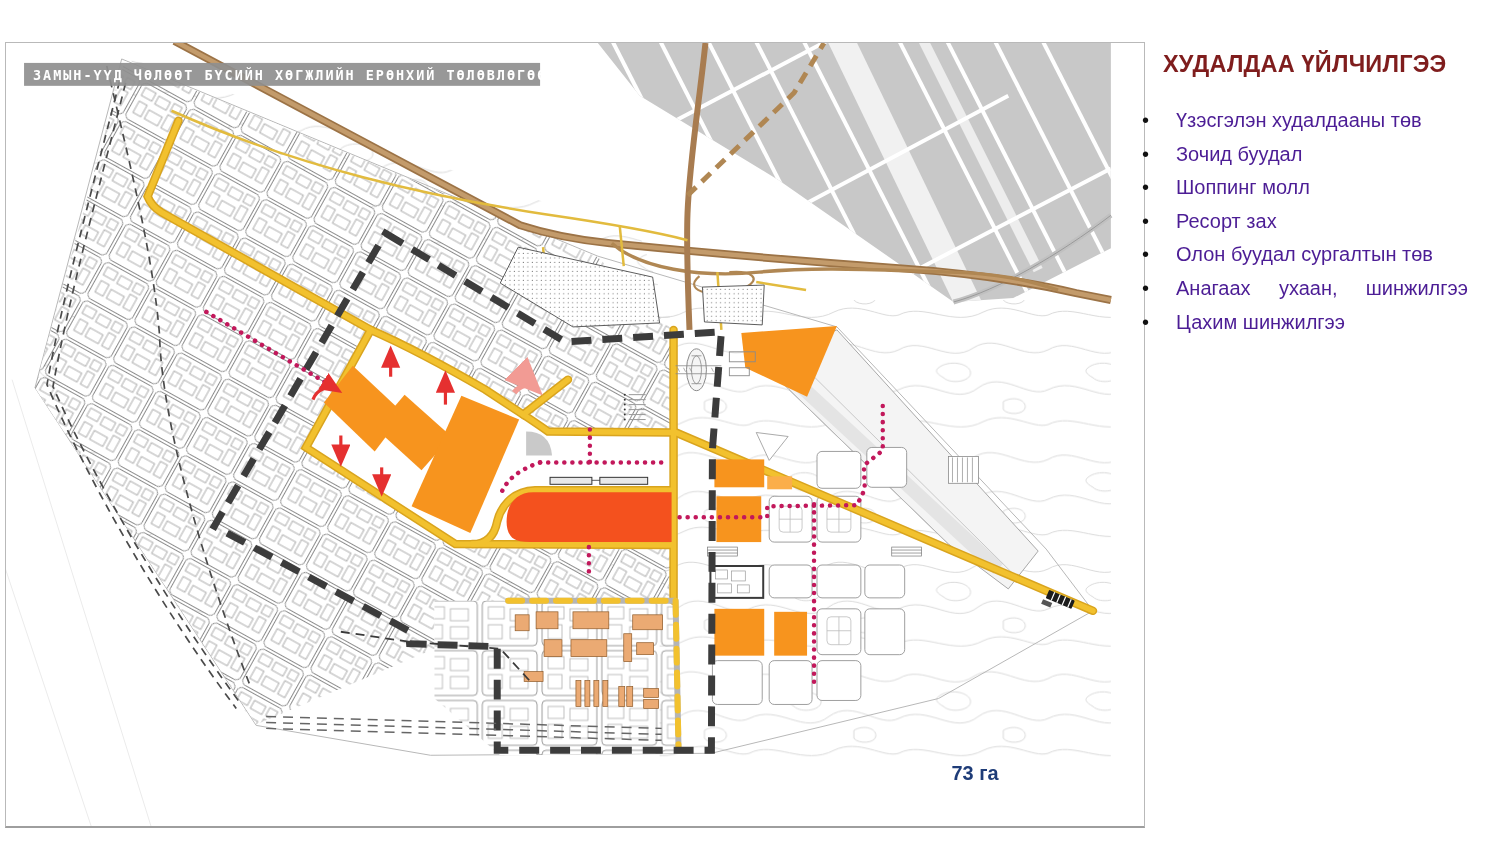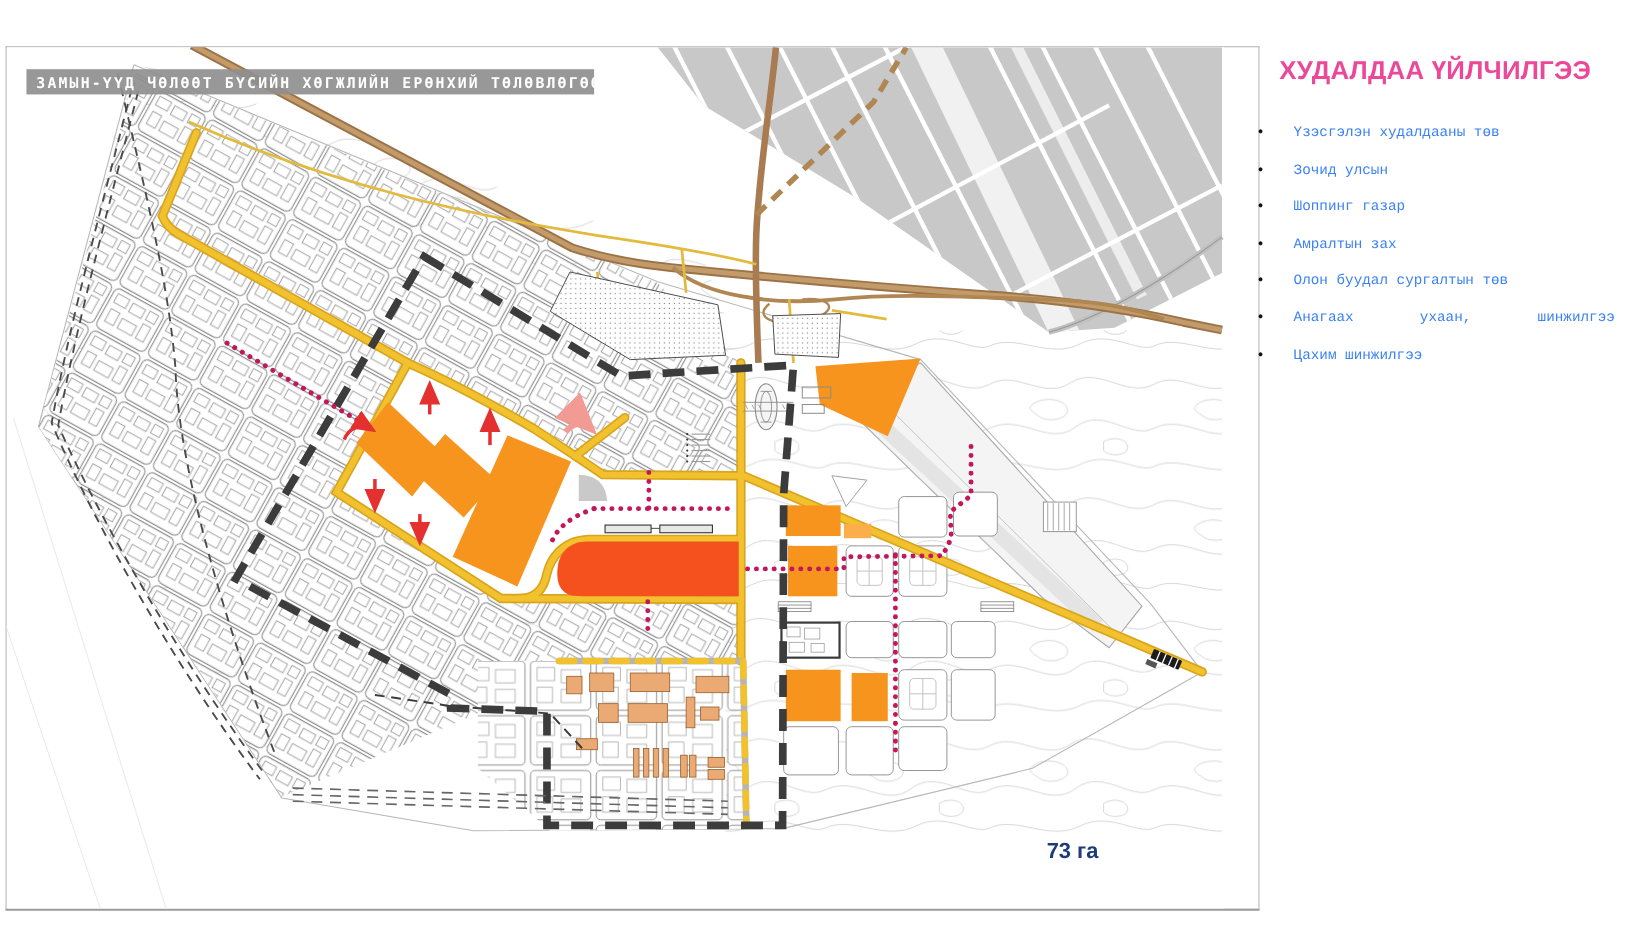--- a/index.html
+++ b/index.html
@@ -2,24 +2,24 @@
 <html><head>
 <meta charset="utf-8">
 <style>
   html,body { margin:0; padding:0; background:#ffffff; }
   .stage { position:relative; width:1500px; height:844px; background:#fff; overflow:hidden;
            font-family:"Liberation Sans", sans-serif; }
   .map-frame { position:absolute; left:5px; top:42px; width:1140px; height:786px;
                border:1px solid #b9b9b9; border-bottom:2px solid #9e9e9e; background:#fff; box-sizing:border-box; }
   .map-frame svg { display:block; }
   .panel { position:absolute; left:1128px; top:51px; width:362px; }
-  .panel h1 { margin:0 0 26px 35px; font-size:23.5px; font-weight:700; color:#ec4899; letter-spacing:.2px; }
+  .panel h1 { margin:0 0 26px 35px; font-size:23.5px; font-weight:700; color:#7f1d1d; letter-spacing:.2px; }
   .panel ul { list-style:none; margin:0; padding:0; }
-  .panel li { position:relative; padding-left:48px; font-size:13px; color:#3b82f6;
-              line-height:33.6px;font-family:Liberation Mono, monospace; }
+  .panel li { position:relative; padding-left:48px; font-size:20px; color:#4c1d95;
+              line-height:33.6px; }
   .panel li::before { content:"•"; position:absolute; left:14px; top:0; color:#111; }
   .panel li .j1 { width:292px; text-align:justify; text-align-last:justify; }
   .banner-text { font-family:"DejaVu Sans Mono", monospace; font-weight:700; }
   .area-text { font-family:"Liberation Sans", sans-serif; font-weight:700; }
 </style>
 </head>
 <body>
 
 <div class="stage">
 
@@ -335,27 +335,27 @@
     </svg>
   </div>
 
   <div class="panel">
     <h1>ХУДАЛДАА ҮЙЛЧИЛГЭЭ</h1>
     <ul>
       <li>
           <div>Үзэсгэлэн худалдааны төв</div>
         </li>
       <li>
-          <div>Зочид улсын</div>
-        </li>
-      <li>
-          <div>Шоппинг газар</div>
-        </li>
-      <li>
-          <div>Амралтын зах</div>
+          <div>Зочид буудал</div>
+        </li>
+      <li>
+          <div>Шоппинг молл</div>
+        </li>
+      <li>
+          <div>Ресорт зах</div>
         </li>
       <li>
           <div>Олон буудал сургалтын төв</div>
         </li>
       <li>
         <div class="j1">Анагаах ухаан, шинжилгээ</div>
       </li>
       <li>
           <div>Цахим шинжилгээ</div>
         </li>

